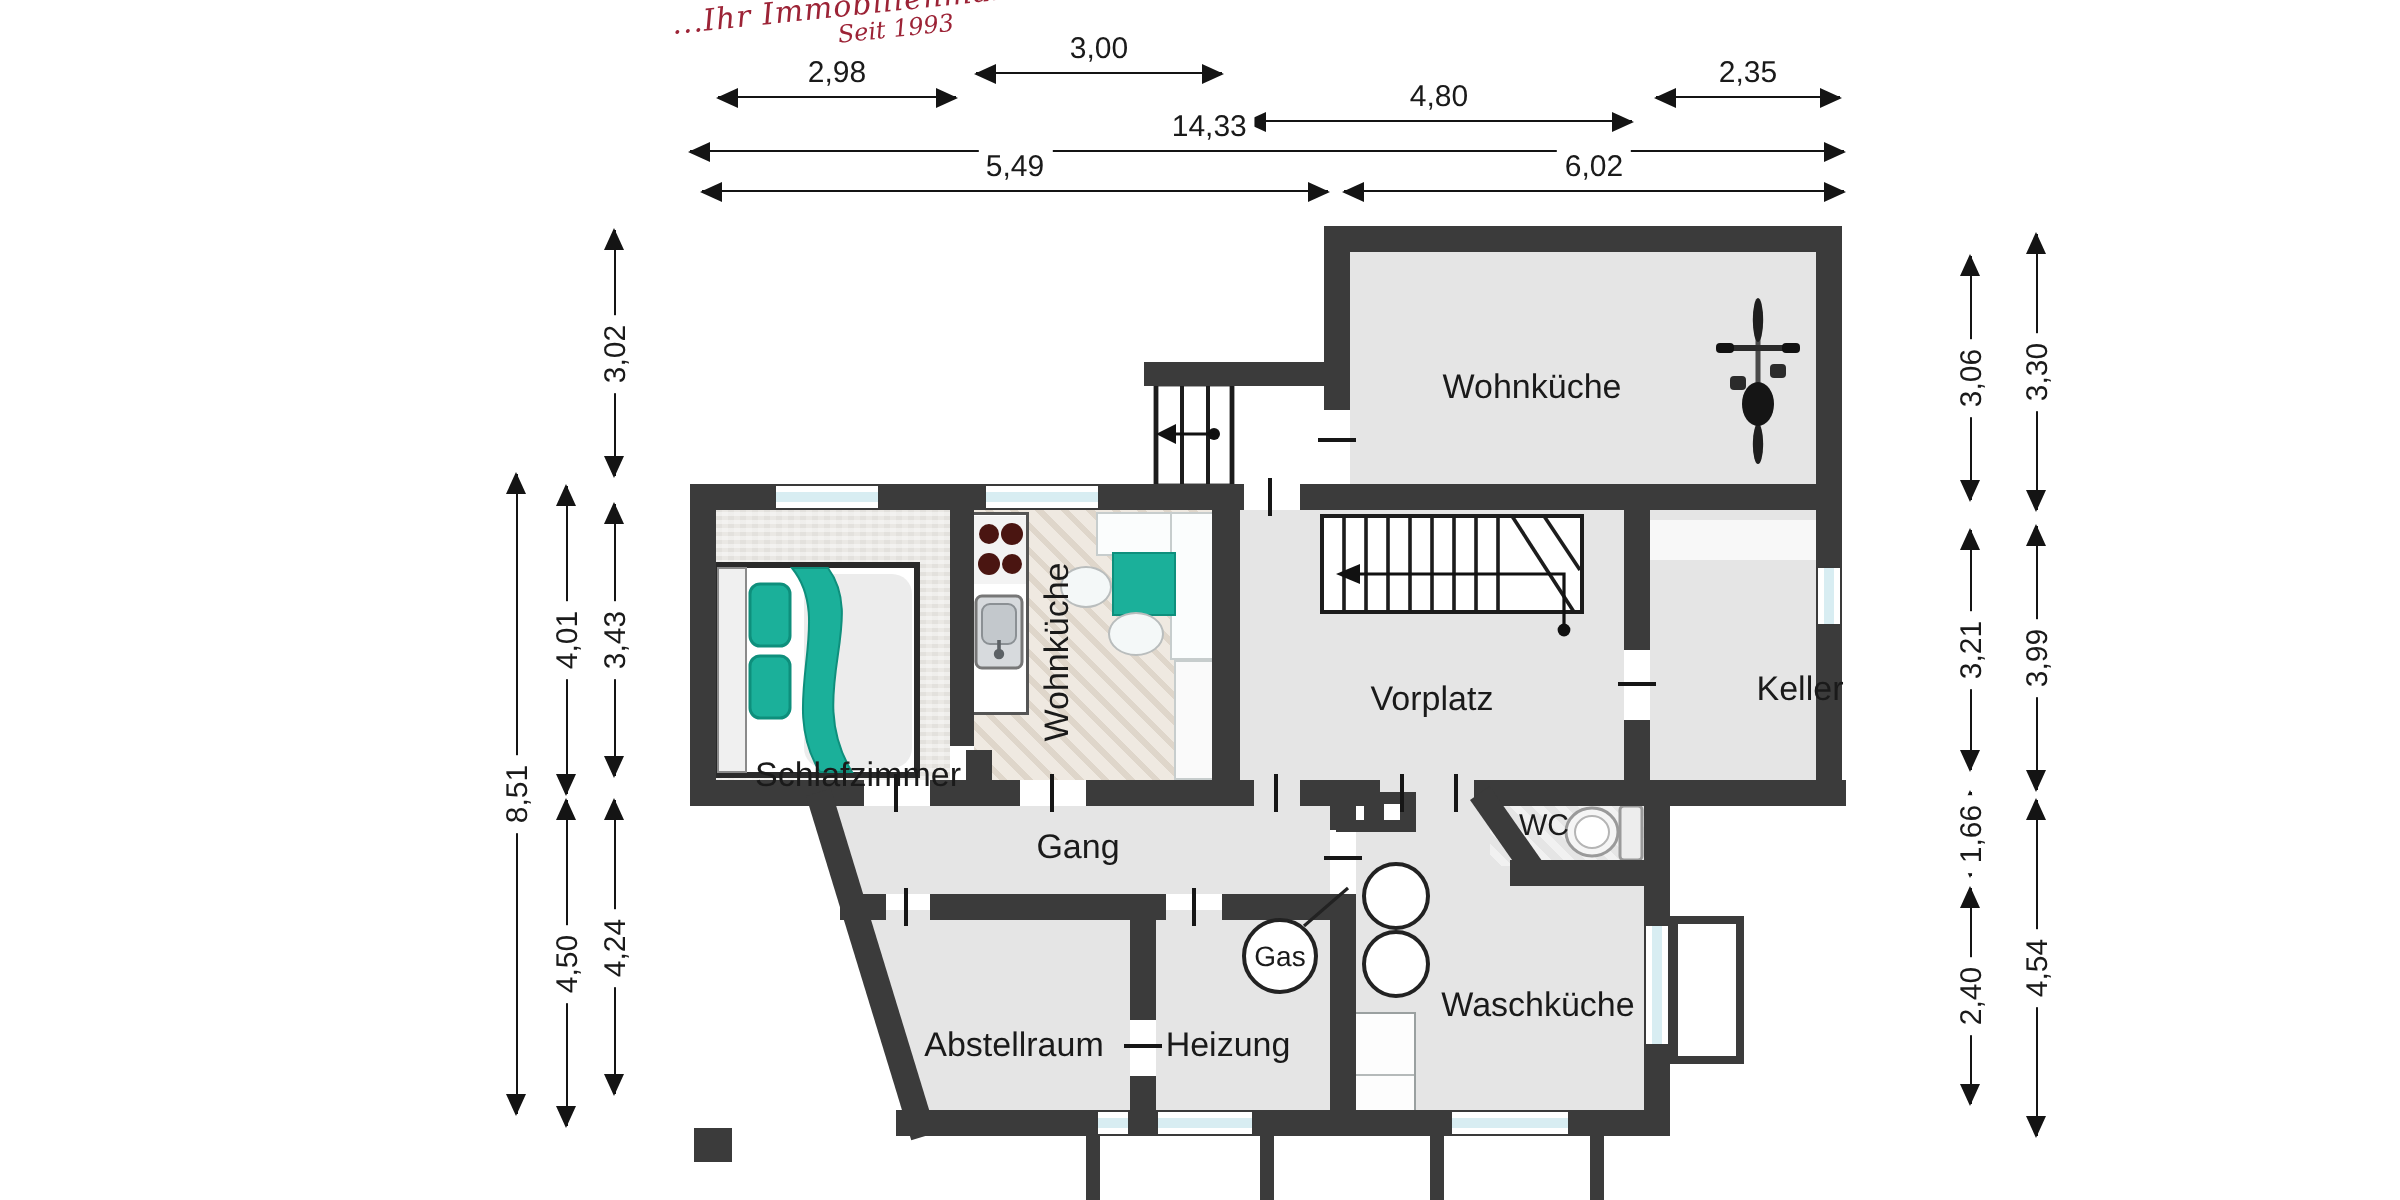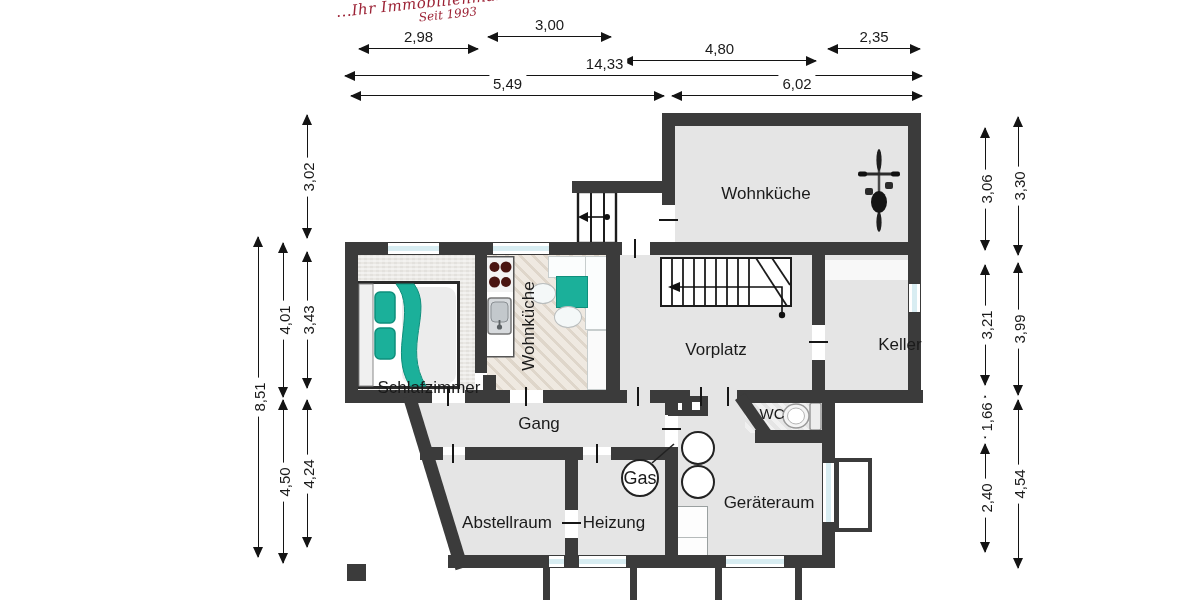--- a/index.html
+++ b/index.html
@@ -23,21 +23,21 @@
   .hdim .ah.l{left:-1px;border-right:11px solid #141414;}
   .hdim .ah.r{right:-1px;border-left:11px solid #141414;}
   .hdim .dlbl{position:absolute;left:50%;top:-4px;transform:translate(-50%,-100%);font-size:15px;background:#fff;padding:0 4px;white-space:nowrap;}
   .vdim{position:absolute;border-left:1.5px solid #141414;z-index:70;}
   .vdim .av{position:absolute;left:-6px;width:0;height:0;border-left:5px solid transparent;border-right:5px solid transparent;}
   .vdim .av.u{top:-1px;border-bottom:11px solid #141414;}
   .vdim .av.d{bottom:-1px;border-top:11px solid #141414;}
   .vdim .dlbl{position:absolute;top:50%;left:0;transform:translate(-50%,-50%) rotate(-90deg);font-size:15px;background:#fff;padding:0 5px;white-space:nowrap;}
   .fixture{position:absolute;z-index:20;}
   .gas-circle{position:absolute;z-index:55;width:34px;height:34px;border:2px solid #222;border-radius:50%;
-              background:#fff;display:flex;align-items:center;justify-content:center;font-size:18px;}
+              background:#fff;display:flex;align-items:center;justify-content:center;font-size:14px;}
   .washer{position:absolute;z-index:22;width:30px;height:30px;border:2px solid #222;border-radius:50%;background:#fff;}
   .chair{position:absolute;z-index:22;border:1.5px solid #b9bdbd;border-radius:50%;background:#f4f8f8;}
   .bench{position:absolute;z-index:21;background:#fbfdfd;border:1px solid #c7cdcd;}
   .logo{position:absolute;left:336px;top:-7px;transform:rotate(-6deg);color:#9c2336;z-index:80;
         font-family:"DejaVu Serif",serif;font-style:italic;}
   .logo .l1{font-size:15px;letter-spacing:.5px;}
   .logo .l2{font-size:12px;margin-left:82px;margin-top:-2px;}
   .well{position:absolute;border:4px solid #3b3b3b;background:#fff;box-sizing:border-box;z-index:25;}
   .counter-dark{position:absolute;background:#3b3b3b;z-index:22;}
   .counter-dark i{position:absolute;width:8px;height:8px;background:#fff;}
@@ -342,17 +342,17 @@
   <div class="tick" style="left:809px;top:341px;width:19px;height:2px"></div>
   <div class="tick" style="left:659px;top:219px;width:19px;height:2px"></div>
 
   <span class="lbl" style="left:766px;top:194px">Wohnküche</span>
   <span class="lbl" style="left:429px;top:388px">Schlafzimmer</span>
   <span class="lbl vert" style="left:529px;top:326px">Wohnküche</span>
   <span class="lbl" style="left:716px;top:350px">Vorplatz</span>
   <span class="lbl" style="left:900px;top:345px">Keller</span>
   <span class="lbl" style="left:539px;top:424px">Gang</span>
   <span class="lbl small" style="left:772px;top:413px">WC</span>
-  <span class="lbl" style="left:769px;top:503px">Geräteraum</span>
+  <span class="lbl" style="left:769px;top:503px">Waschküche</span>
   <span class="lbl" style="left:614px;top:523px">Heizung</span>
   <span class="lbl" style="left:507px;top:523px">Abstellraum</span>
 
 </div>
 
 </body></html>

